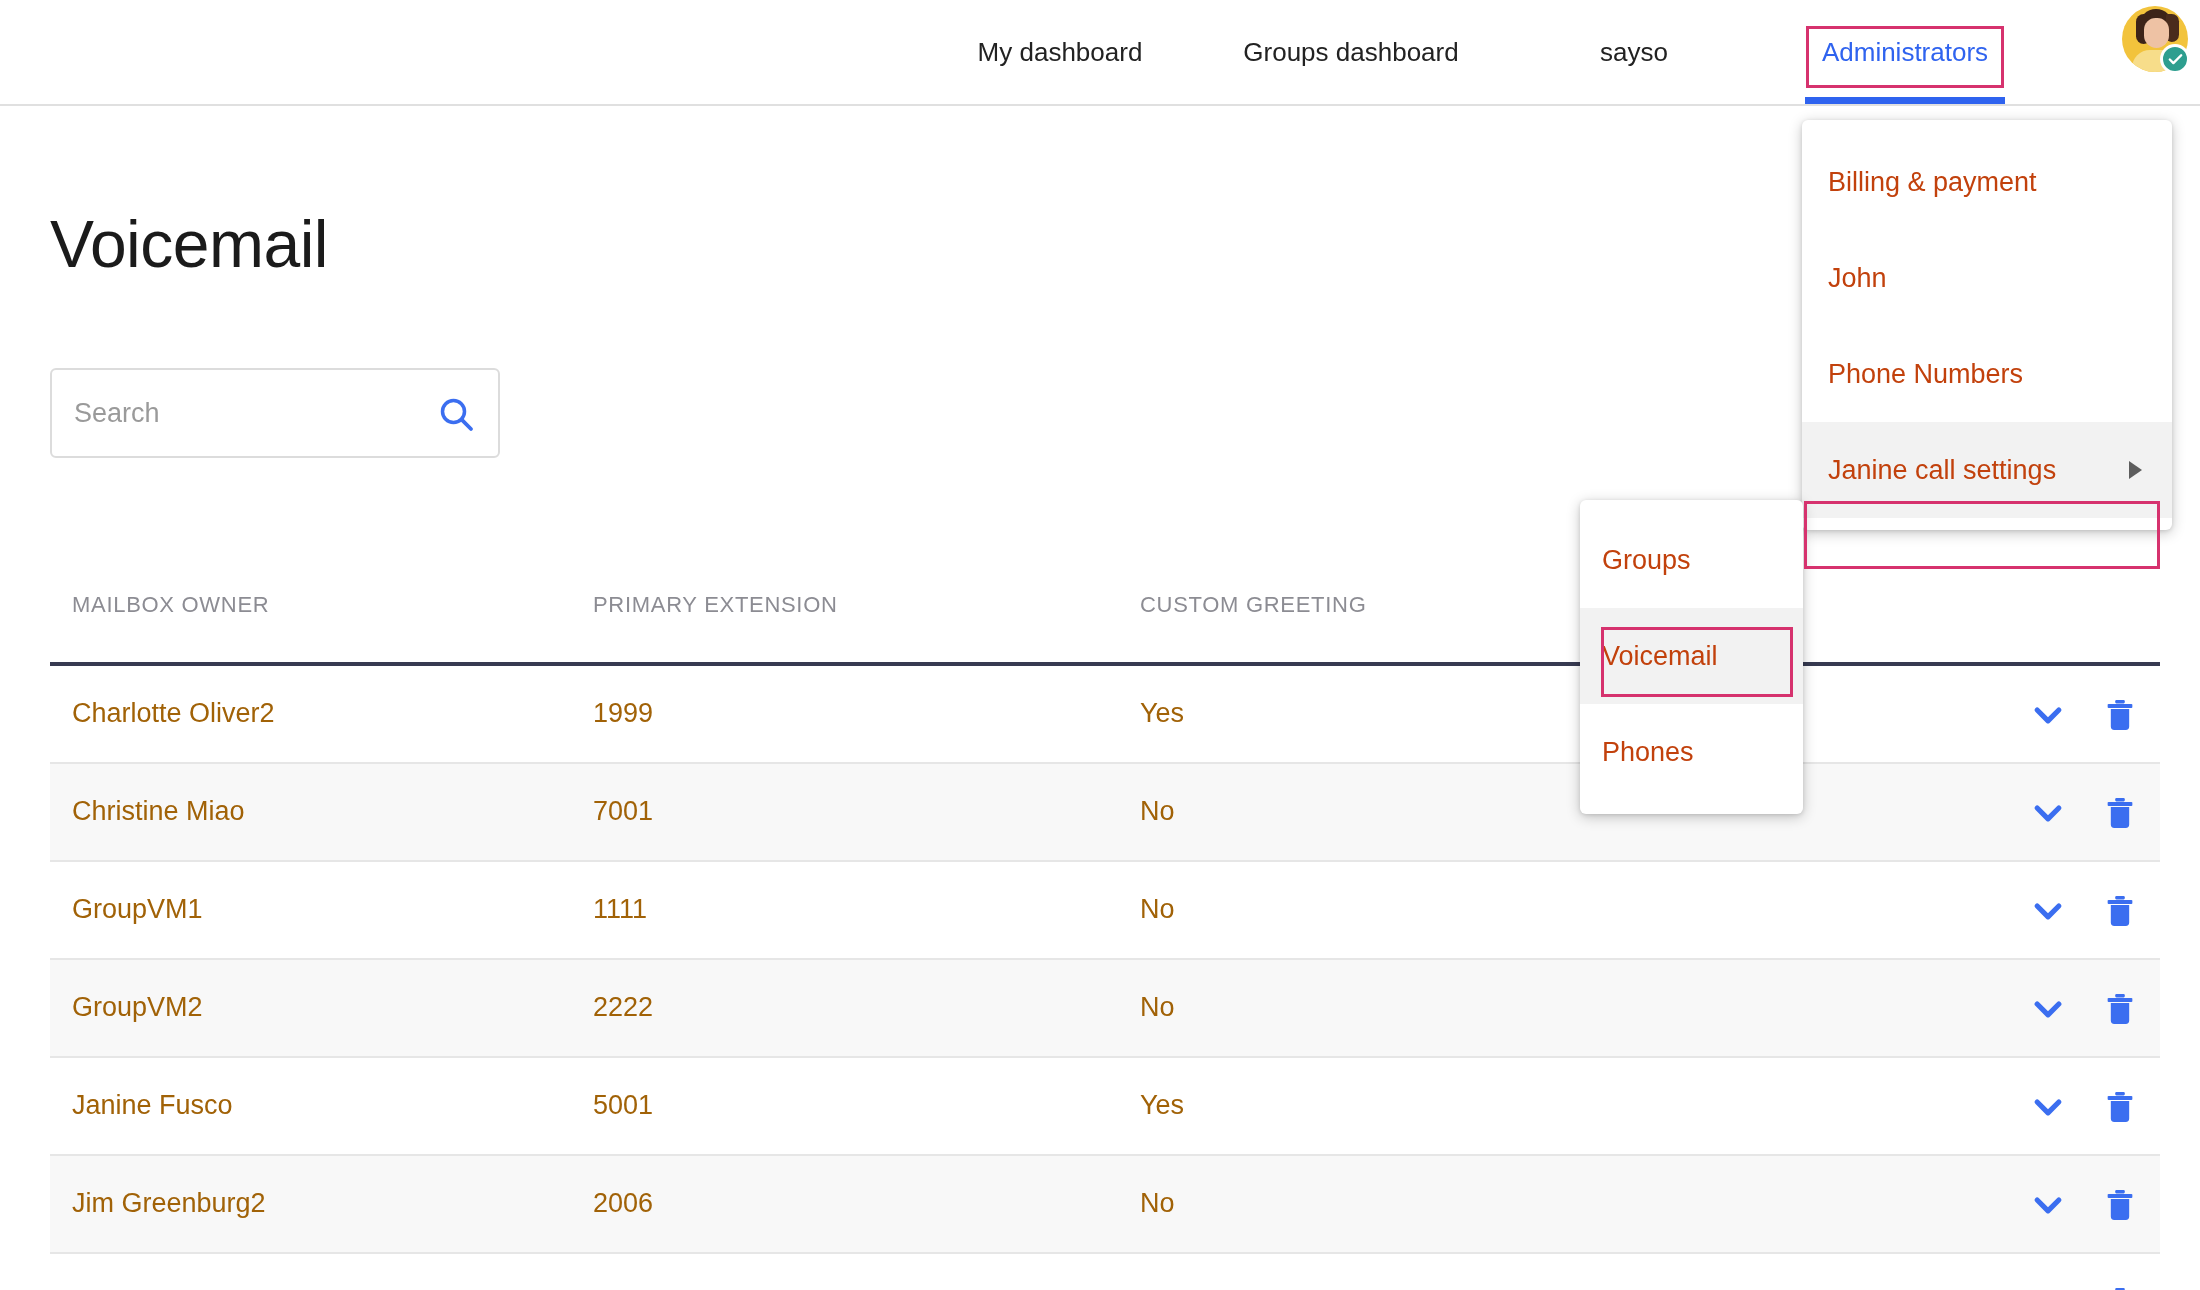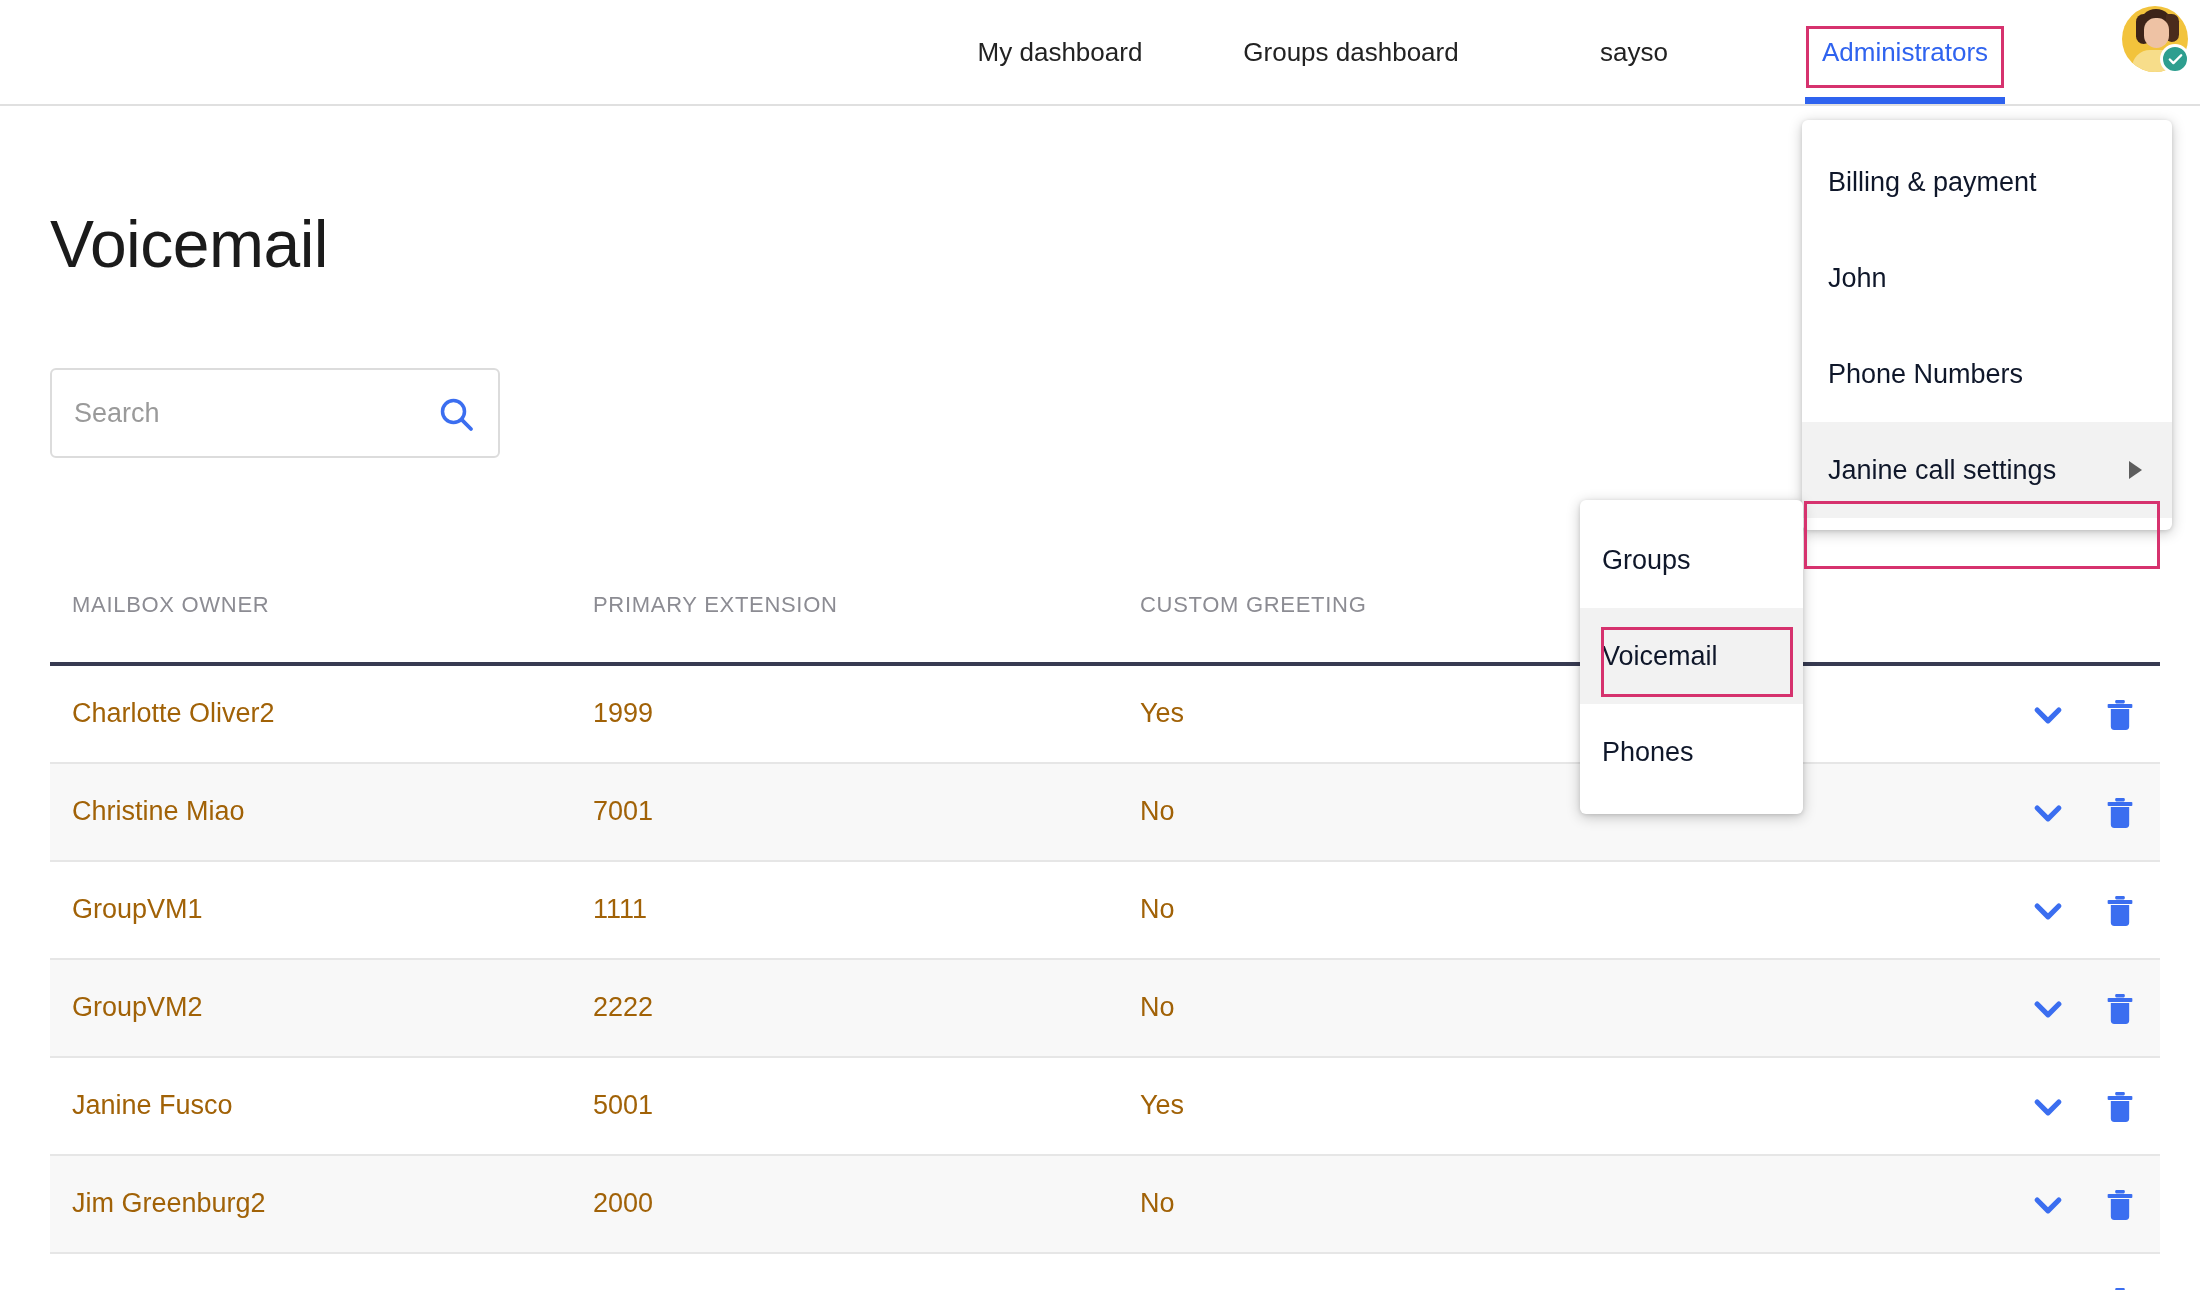--- a/index.html
+++ b/index.html
@@ -165,21 +165,21 @@
     z-index: 40;
   }
   #admin-menu { left: 1802px; top: 120px; width: 370px; padding: 14px 0 12px; }
   #inbound-submenu { left: 1580px; top: 500px; width: 223px; padding: 12px 0 14px; z-index: 50; }
 
   .menu-item {
     position: relative;
     height: 96px;
     display: flex; align-items: center;
     padding: 0 26px;
-    font-size: 27px; color: #0f172a;
+    font-size: 27px; color: #c2410c;
     cursor: pointer;
     white-space: nowrap;
   }
   #inbound-submenu .menu-item { height: 96px; padding: 0 22px; }
   .menu-item.hovered { background: #f2f2f2; }
   .submenu-arrow {
     position: absolute; right: 30px; top: 50%;
     transform: translateY(-50%);
     width: 0; height: 0;
     border-left: 13px solid #5d5d5d;
@@ -348,21 +348,21 @@
                 <svg viewBox="0 0 24 24" width="38" height="38" aria-hidden="true">
                   <rect x="9" y="2.6" width="6" height="2.1" rx="0.7" fill="#3b6ef0"></rect>
                   <rect x="4.2" y="5" width="15.6" height="2.5" rx="0.6" fill="#3b6ef0"></rect>
                   <path d="M6.2 8.2h11.6v11.1a2.2 2.2 0 0 1-2.2 2.2H8.4a2.2 2.2 0 0 1-2.2-2.2z" fill="#3b6ef0"></path>
                 </svg>
               </button>
             </div>
           </div>
           <div class="row alt">
             <div class="cell c0">Jim Greenburg2</div>
-            <div class="cell c1">2000</div>
+            <div class="cell c1">2006</div>
             <div class="cell c2">No</div>
             <div class="row-actions">
               <button class="icon-btn">
                 <svg viewBox="0 0 24 24" width="40" height="40" aria-hidden="true">
                   <path d="M5.5 9l6.5 6.5L18.5 9" fill="none" stroke="#3b6ef0" stroke-width="3.1" stroke-linecap="round" stroke-linejoin="round"></path>
                 </svg>
               </button>
               <button class="icon-btn">
                 <svg viewBox="0 0 24 24" width="38" height="38" aria-hidden="true">
                   <rect x="9" y="2.6" width="6" height="2.1" rx="0.7" fill="#3b6ef0"></rect>

